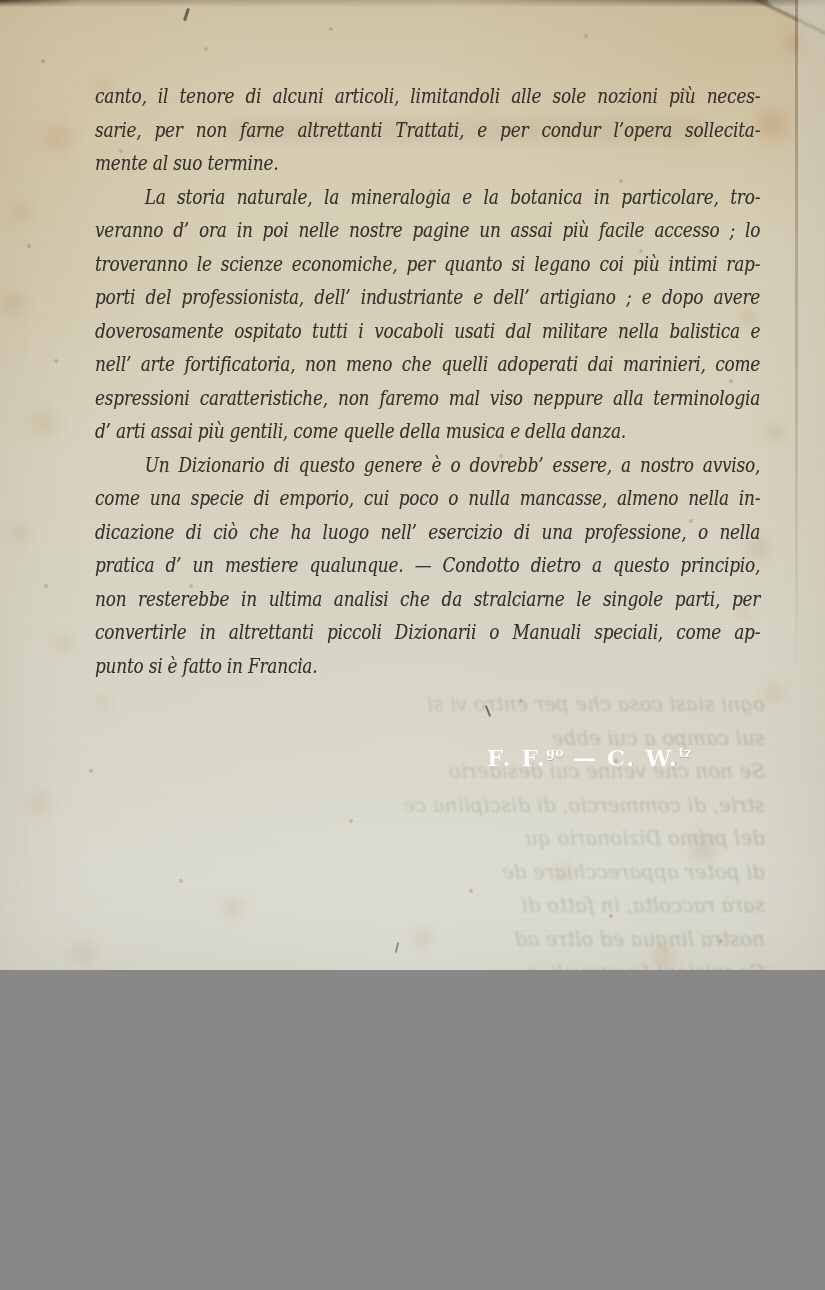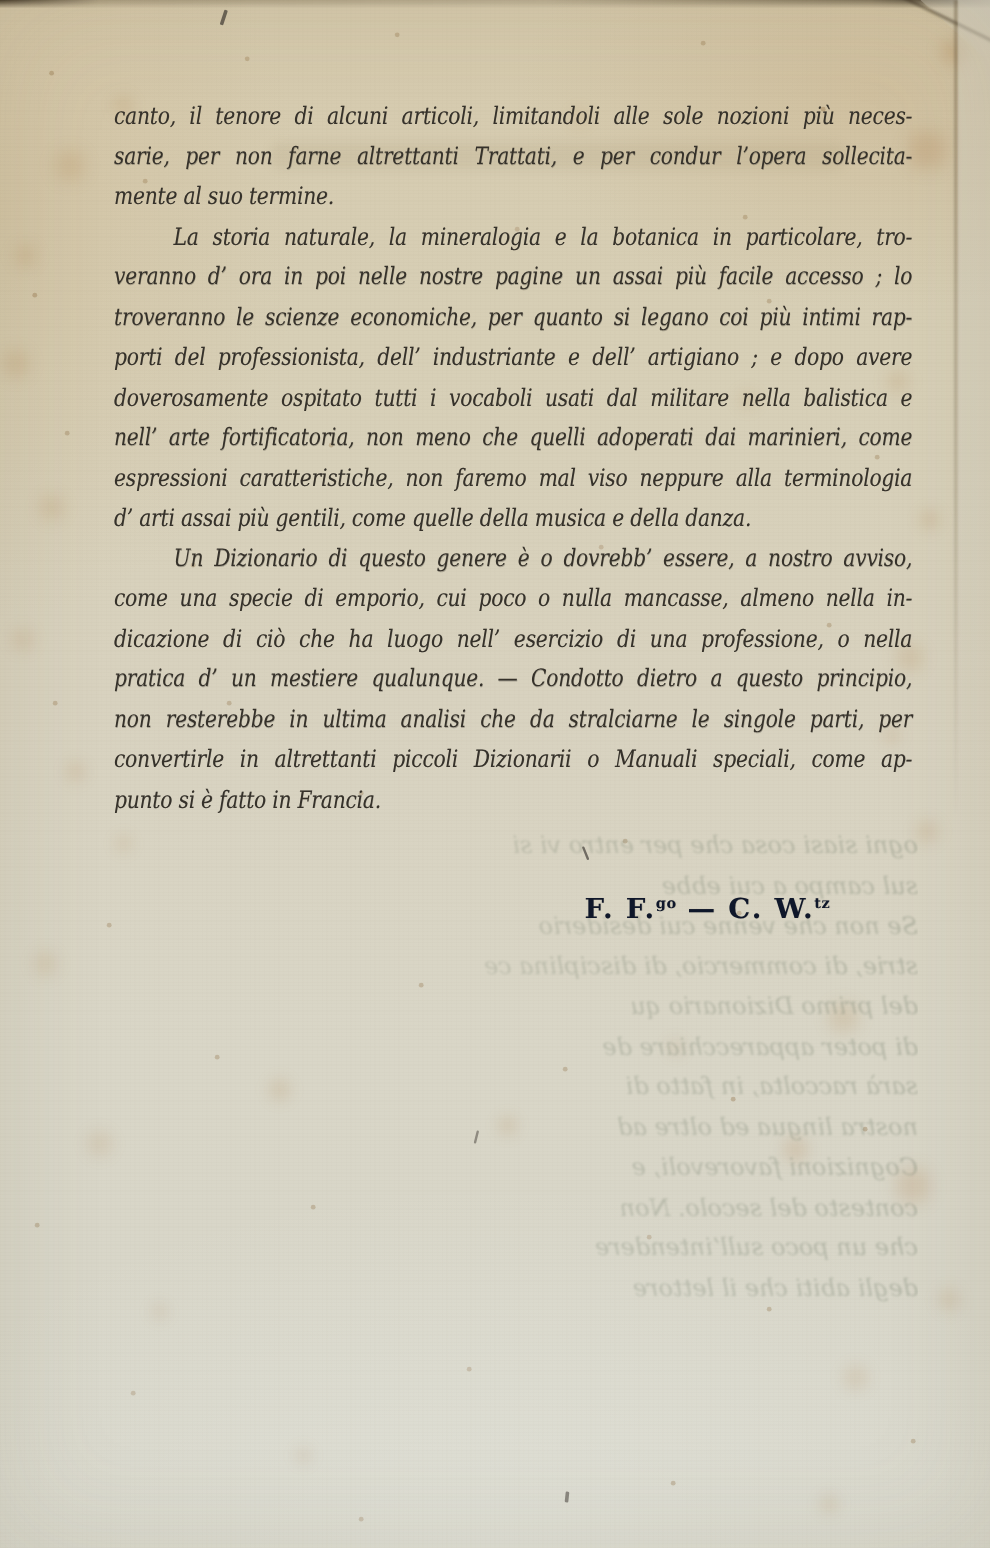--- a/index.html
+++ b/index.html
@@ -1,16 +1,16 @@
 <!DOCTYPE html>
 <html><head>
 <meta charset="utf-8">
 <style>
   html,body{margin:0;padding:0;background:#888;}
-  .stage{width:825px;height:1290px;position:relative;overflow:hidden;
+  .stage{width:825px;height:970px;position:relative;overflow:hidden;
          font-family:"DejaVu Serif", serif;}
   .page{position:absolute;inset:0;
     background:
       radial-gradient(ellipse 420px 260px at 88% 6%, rgba(194,166,122,0.30), transparent 70%),
       radial-gradient(ellipse 360px 480px at 0% 14%, rgba(198,170,126,0.26), transparent 70%),
       radial-gradient(ellipse 700px 420px at 50% 102%, rgba(231,233,226,0.55), transparent 78%),
       linear-gradient(180deg,#d5c9ac 0%,#d7cfb6 22%,#d8d2bf 45%,#d9d6c7 68%,#d7d6ca 100%);
   }
   .noise{position:absolute;inset:0;opacity:.45;pointer-events:none;
     background:
@@ -24,21 +24,21 @@
     transform:scaleX(0.842);transform-origin:top left;
     font-style:italic;font-size:20px;line-height:33.5px;letter-spacing:-0.2px;
     color:#35312a;}
   .tline{height:33.5px;text-align:justify;text-align-last:justify;
     text-shadow:0.3px 0.3px 0.6px rgba(53,49,42,0.30);}
   .tline.flush{text-align-last:left;}
   .tline.indent{text-indent:59px;}
 
   
   .signature{position:absolute;top:744px;right:133px;
-    font-weight:bold;font-size:23px;letter-spacing:1.5px;color:#0f172a;
+    font-weight:bold;font-size:23px;letter-spacing:1.5px;color:#ffffff;
     text-shadow:0.3px 0.3px 0.6px rgba(58,53,44,0.3);}
   .signature sup{font-size:12px;letter-spacing:.5px;}
   .sig-mid{margin-left:9px;}
 
   
   .ghost{position:absolute;left:55px;top:688px;width:710px;
     transform:scaleX(-1);
     font-style:italic;font-size:20px;line-height:33.5px;
     color:#6e7a68;opacity:.32;filter:blur(1.1px);
     -webkit-mask-image:linear-gradient(90deg,#000 0%,rgba(0,0,0,.85) 40%,rgba(0,0,0,.25) 78%,transparent 97%);

